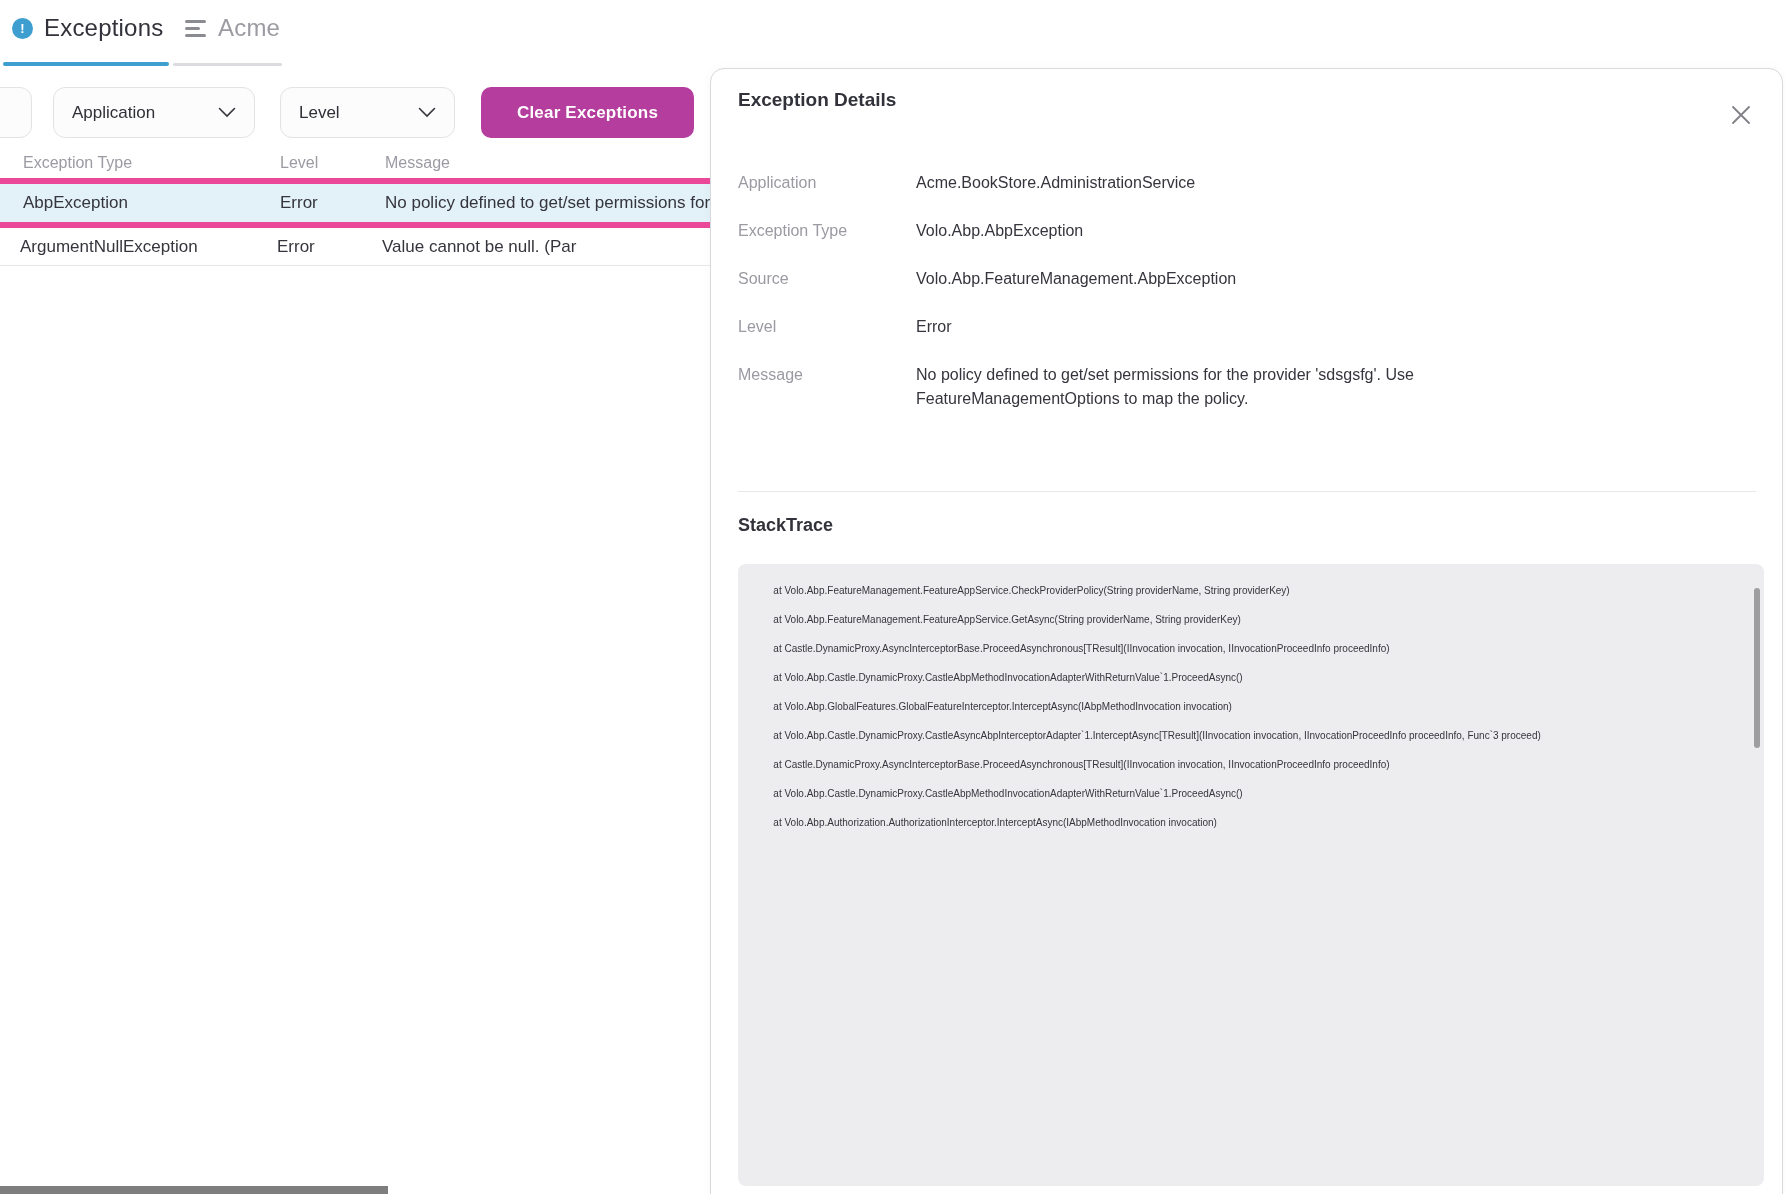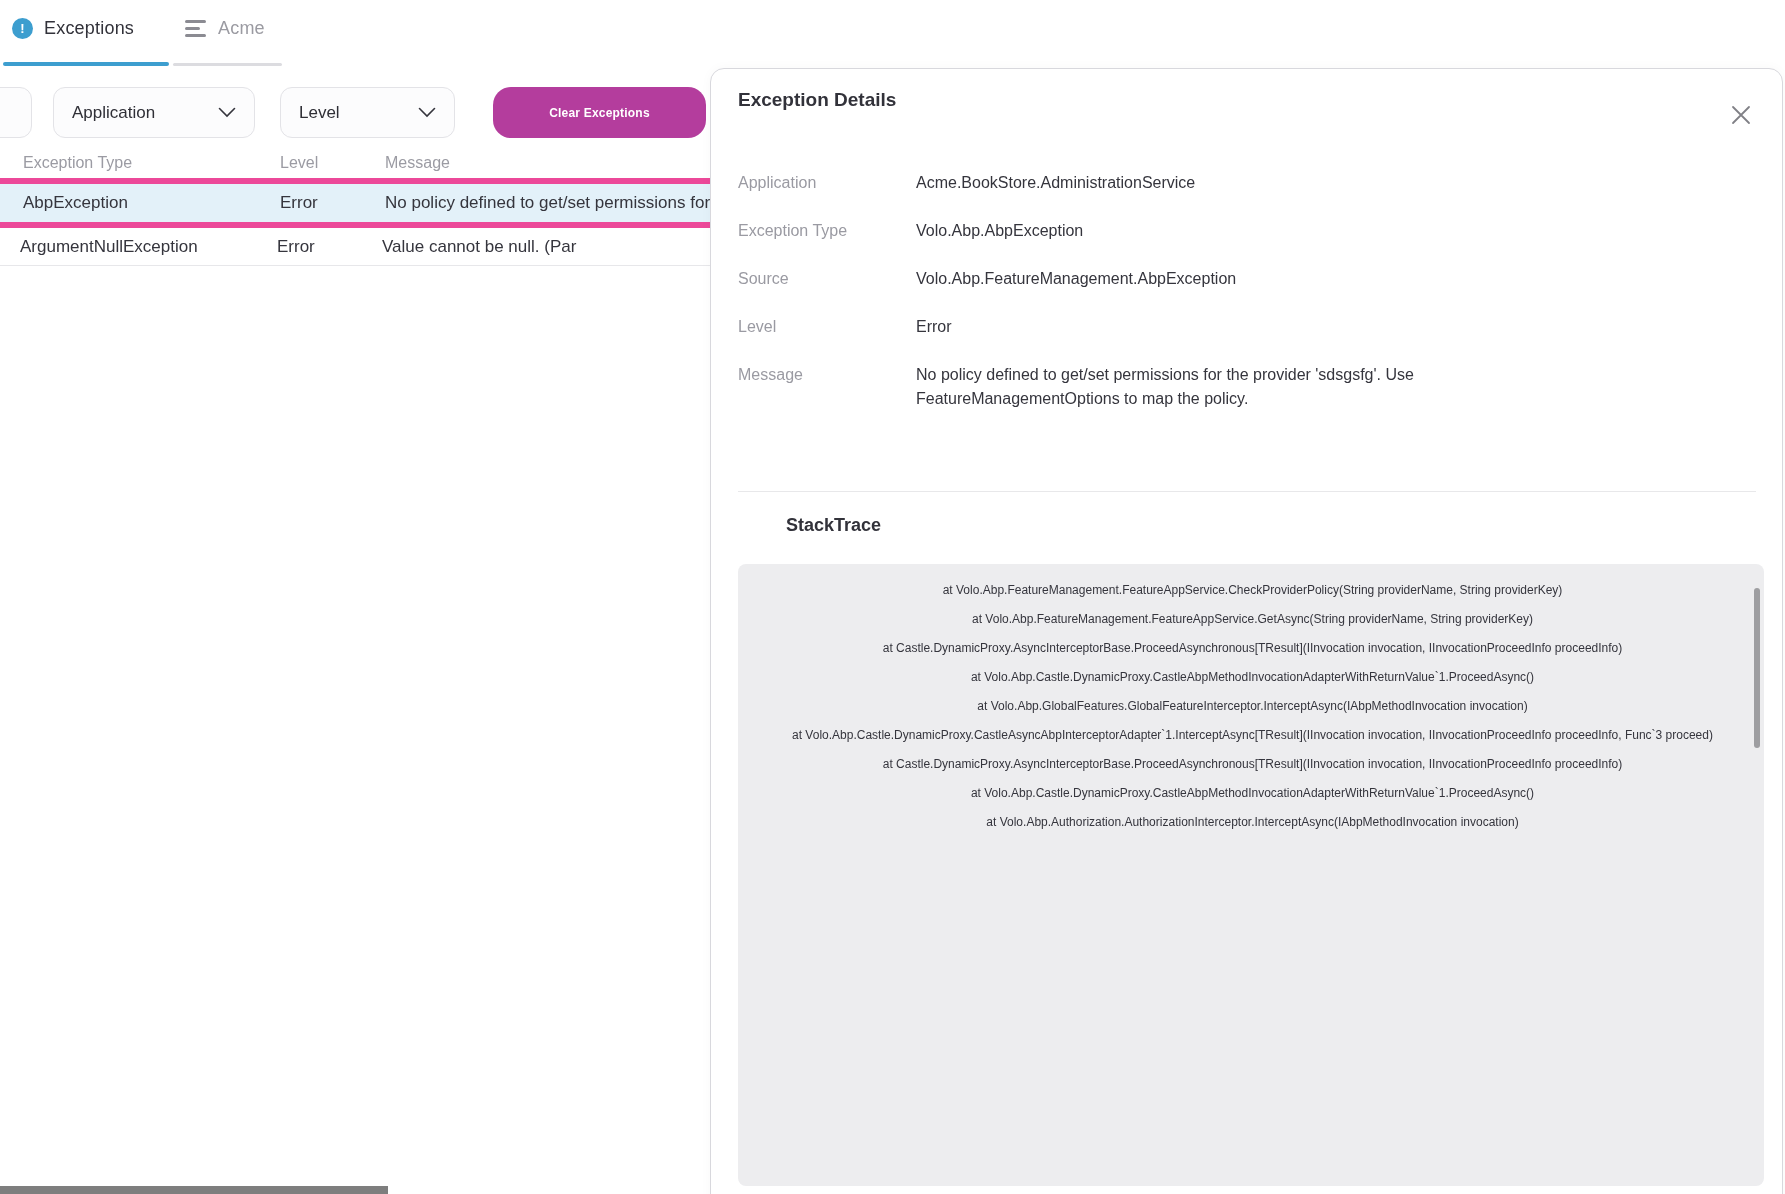--- a/index.html
+++ b/index.html
@@ -9,21 +9,21 @@
     background: #ffffff;
     font-family: "Liberation Sans", "DejaVu Sans", sans-serif;
     color: #35353d;
   }
 
   
   .tabbar { position: absolute; left: 0; top: 0; width: 710px; height: 70px; }
   .tab { position: absolute; top: 10px; height: 36px; display: flex; align-items: center; gap: 11px; cursor: pointer; }
   .tab-exceptions { left: 12px; }
   .tab-logs { left: 185px; }
-  .tab-label { font-size: 18px; letter-spacing: .2px; }
+  .tab-label { font-size: 24px; letter-spacing: .2px; }
   .tab-exceptions .tab-label { color: #32323a; font-weight: 500; }
   .tab-logs .tab-label { color: #9b9ba2; }
   .alert-circle { width: 21px; height: 21px; border-radius: 50%; background: #3d9ecf;
     display: flex; align-items: center; justify-content: center;
     color: #fff; font-size: 13px; font-weight: 700; line-height: 1; }
   .list-icon { display: flex; flex-direction: column; gap: 4px; width: 22px; }
   .list-icon span { height: 3px; background: #8b8b92; border-radius: 2px; }
   .list-icon span:nth-child(1) { width: 21px; }
   .list-icon span:nth-child(2) { width: 15px; }
   .list-icon span:nth-child(3) { width: 21px; }
@@ -31,23 +31,23 @@
   .tab-underline-inactive { position: absolute; left: 173px; top: 63px; width: 109px; height: 3px; background: #dcdce0; border-radius: 2px; }
 
   
   .pill { position: absolute; top: 87px; height: 51px; border: 1px solid #e3e3e7; background: #fcfcfd;
     border-radius: 12px; display: flex; align-items: center; justify-content: space-between;
     padding: 0 18px; font-size: 17px; color: #2f2f36; cursor: pointer; }
   .pill-partial { left: -44px; width: 76px; }
   .pill-application { left: 53px; width: 202px; }
   .pill-level { left: 280px; width: 175px; }
   .chevron svg { display: block; }
-  .btn-clear { position: absolute; left: 493px; top: 87px; width: 213px; height: 51px;
-    background: #b43d9d; border: none; border-radius: 18px; color: #ffffff;
-    font-family: inherit; font-size: 12px; font-weight: 700; letter-spacing: .2px; cursor: pointer; }
+  .btn-clear { position: absolute; left: 481px; top: 87px; width: 213px; height: 51px;
+    background: #b43d9d; border: none; border-radius: 10px; color: #ffffff;
+    font-family: inherit; font-size: 17px; font-weight: 700; letter-spacing: .2px; cursor: pointer; }
 
   
   .table { position: absolute; left: 0; top: 147px; width: 1200px; }
   .trow { display: grid; grid-template-columns: 257px 105px 1fr; align-items: center;
     padding-left: 23px; height: 44px; font-size: 17px; }
   .thead { height: 31px; color: #9b9ba3; font-size: 16px; }
   .tbody-row { border-top: 6px solid #ec4899; cursor: pointer; }
   .tbody-row.last { border-bottom: 1px solid #e7e7ea; padding-left: 20px; }
   .row-selected { background: #e3f1f9; }
   .cell-msg { white-space: nowrap; overflow: hidden; }
@@ -60,27 +60,27 @@
   .card-close { position: absolute; right: 24px; top: 32px; width: 28px; height: 28px;
     background: none; border: none; cursor: pointer; padding: 0; }
   .card-close svg { display: block; }
 
   .fields { position: absolute; left: 27px; top: 102px; width: 980px; }
   .frow { display: flex; margin-bottom: 24px; line-height: 24px; }
   .flabel { width: 178px; flex: none; font-size: 16px; color: #9a9aa2; }
   .fvalue { font-size: 16px; color: #35353d; max-width: 700px; }
 
   .divider { position: absolute; left: 27px; right: 26px; top: 422px; height: 1px; background: #e8e8ea; }
-  .stack-heading { position: absolute; left: 27px; top: 446px; font-size: 18px; font-weight: 600; color: #32323a; margin-left: 48px; }
+  .stack-heading { position: absolute; left: 27px; top: 446px; font-size: 18px; font-weight: 600; color: #32323a; }
 
   .stack-box { position: absolute; left: 27px; top: 495px; width: 1026px; height: 622px;
     background: #ededef; border-radius: 8px; overflow: hidden; }
   .stack-pre { white-space: pre-wrap; word-break: break-all;
     font-family: "Liberation Sans", "DejaVu Sans", sans-serif;
-    font-size: 12px; line-height: 29px; color: #35353d; padding: 12px 34px 12px 27px; text-align: center; }
+    font-size: 10px; line-height: 29px; color: #35353d; padding: 12px 34px 12px 27px; }
   .stack-scrollbar { position: absolute; right: 4px; top: 24px; width: 6px; height: 160px;
     background: #9e9ea1; border-radius: 3px; }
 
   
   .hscroll-thumb { position: absolute; left: 0; top: 1186px; width: 388px; height: 8px; background: #7e7e7e; }
 </style>
 </head>
 <body>
 
 <div class="tabbar">

